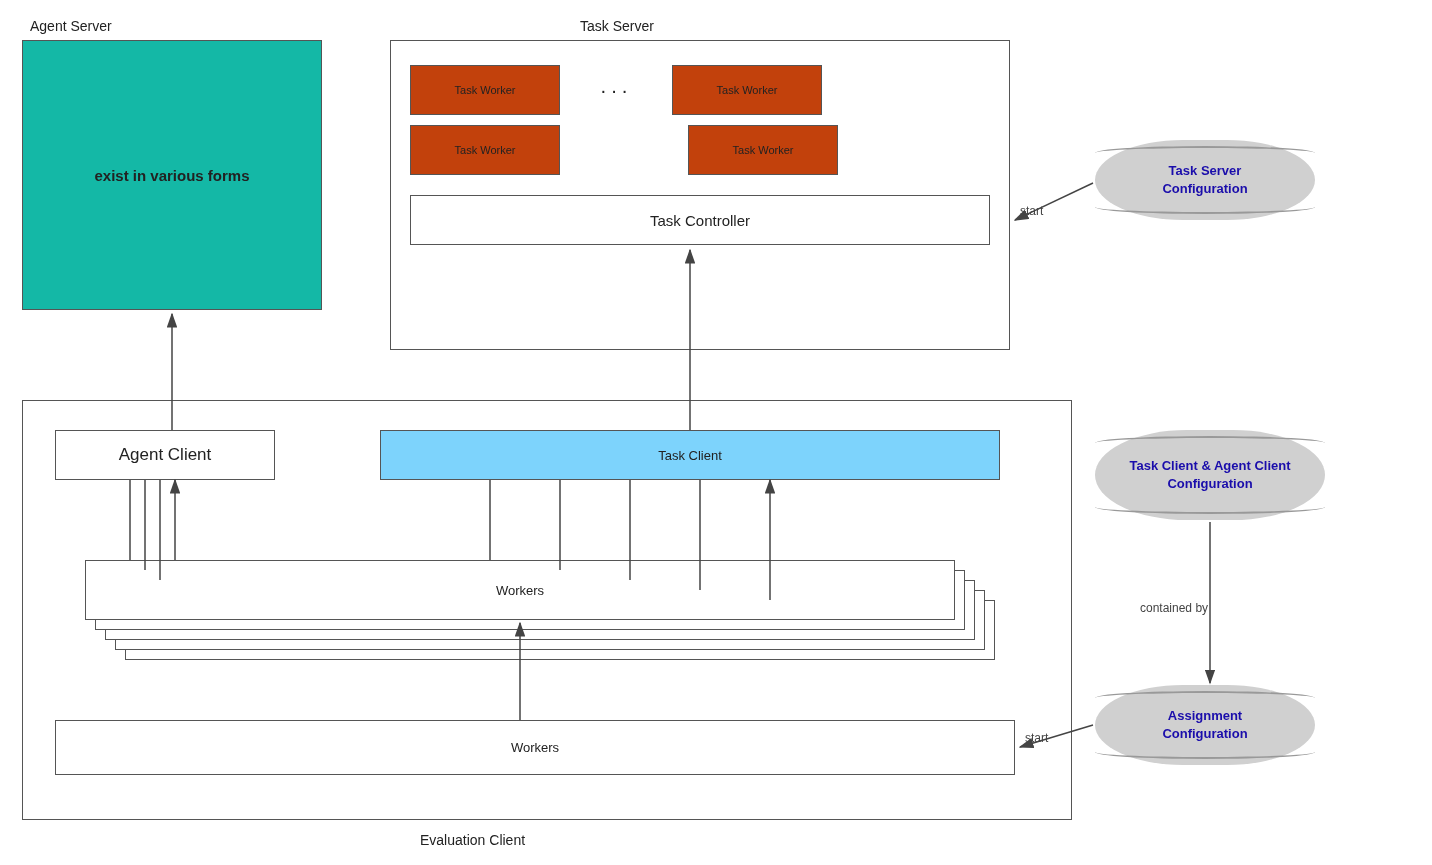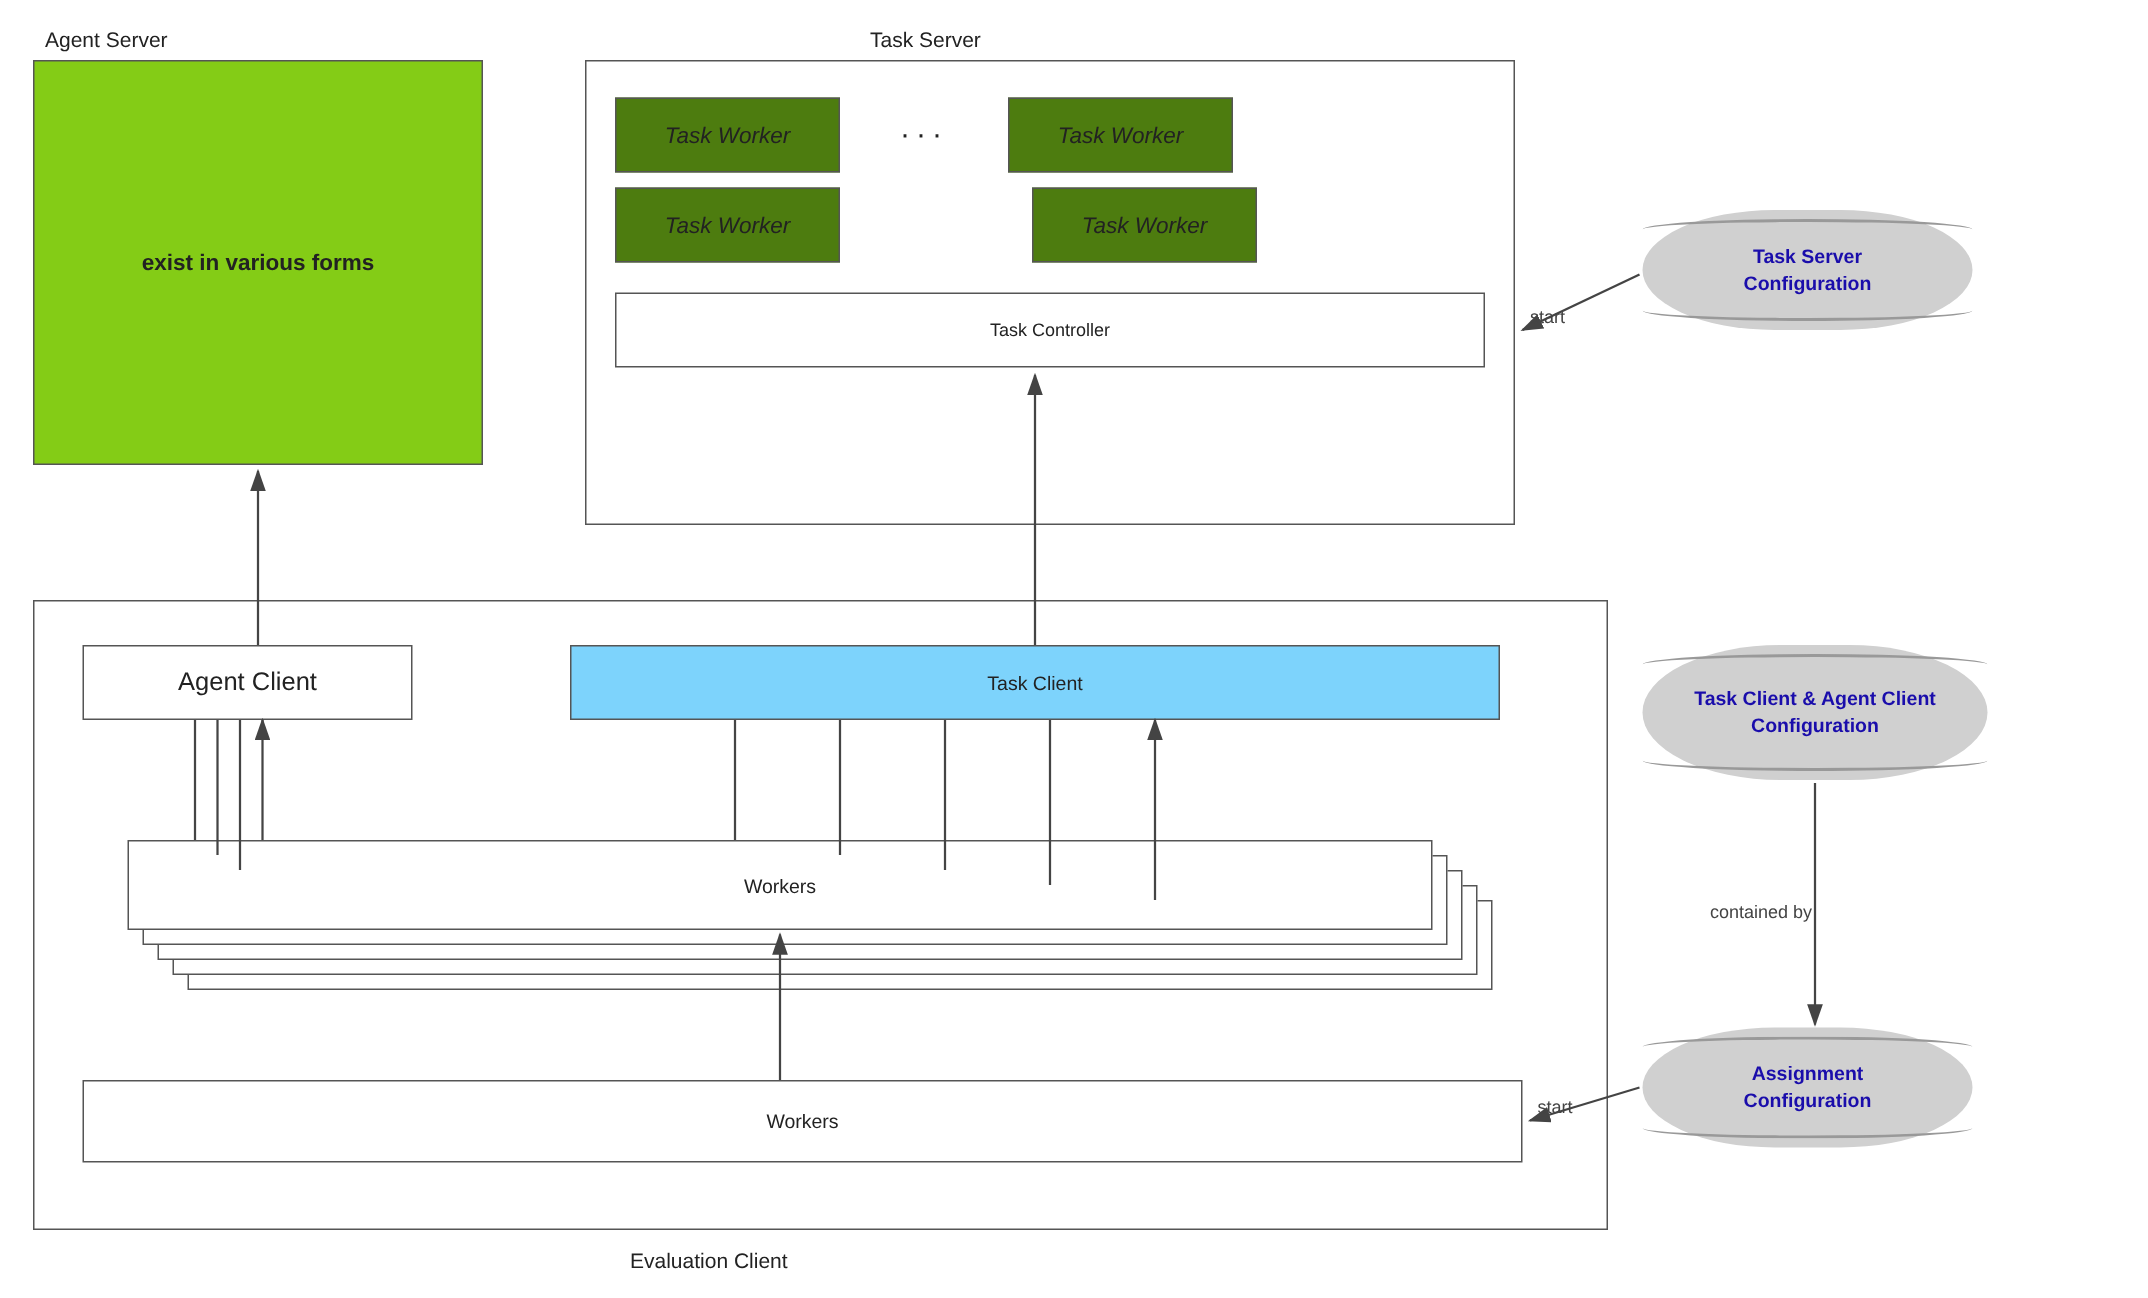--- a/index.html
+++ b/index.html
@@ -26,21 +26,21 @@
       position: absolute;
       top: 18px; left: 30px;
       font-size: 14px;
     }
     .agent-server-box {
       position: absolute;
       top: 40px; left: 22px;
       width: 300px;
       height: 270px;
       border: 1.5px solid #555;
-      background: #84cc16;
+      background: #14b8a6;
       display: flex;
       align-items: center;
       justify-content: center;
     }
     .agent-server-text {
       font-weight: bold;
       font-size: 15px;
       text-align: center;
     }
 
@@ -64,26 +64,25 @@
       position: absolute;
       top: 65px; left: 410px;
       display: flex;
       gap: 10px;
       align-items: center;
     }
     .task-worker-box {
       width: 150px;
       height: 50px;
       border: 1.5px solid #555;
-      background: #4d7c0f;
-      display: flex;
-      align-items: center;
-      justify-content: center;
-      font-size: 15px;
-      font-style: italic;
+      background: #c2410c;
+      display: flex;
+      align-items: center;
+      justify-content: center;
+      font-size: 11px;
     }
     .task-worker-dots {
       font-size: 20px;
       padding: 0 30px;
       letter-spacing: 4px;
     }
     .task-worker-row2 {
       position: absolute;
       top: 125px; left: 410px;
       display: flex;
@@ -95,21 +94,21 @@
     .task-controller-box {
       position: absolute;
       top: 195px; left: 410px;
       width: 580px;
       height: 50px;
       border: 1.5px solid #555;
       background: #fff;
       display: flex;
       align-items: center;
       justify-content: center;
-      font-size: 12px;
+      font-size: 15px;
     }
 
     
     .task-server-config {
       position: absolute;
       top: 140px; left: 1095px;
     }
 
     
     .eval-client-label {

